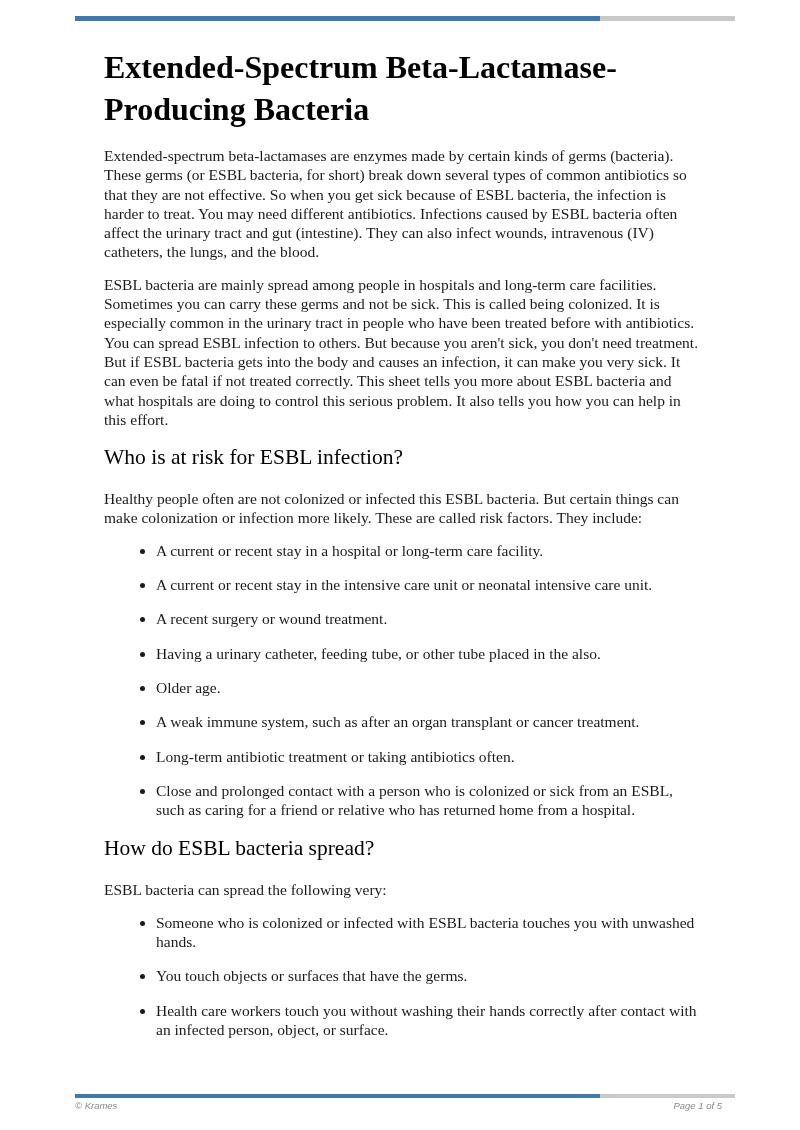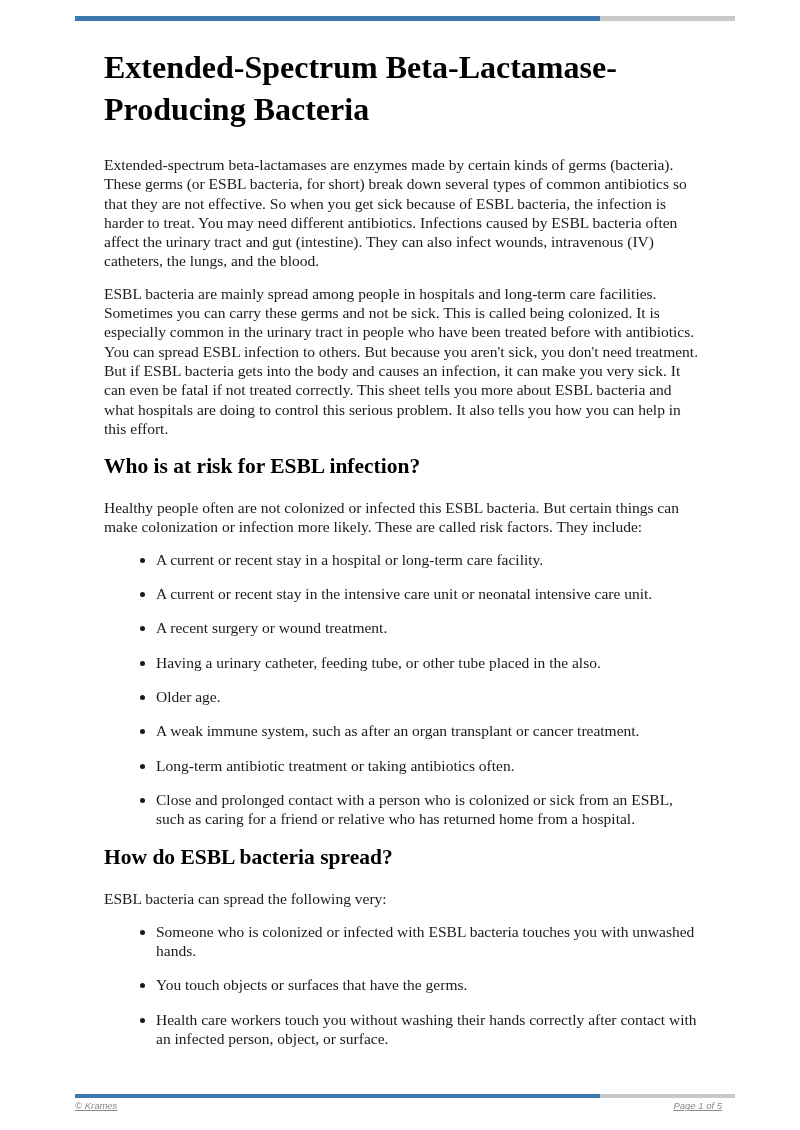--- a/index.html
+++ b/index.html
@@ -23,37 +23,37 @@
   .accent-bar .seg-blue { width: 525px; height: 100%; background: var(--blue, #3d78ae); }
   .accent-bar .seg-gray { flex: 1; height: 100%; background: var(--gray, #c9c9c9); }
 
   .content {
     position: absolute;
     top: 0;
     left: 104px;
     width: 600px;
   }
   h1 {
-    margin: 46px 0 25px 0;
+    margin: 46px 0 16px 0;
     font-size: 32px;
     line-height: 42px;
     font-weight: bold;
     color: #000000;
     letter-spacing: 0;
   }
   p {
     margin: 8px 0 13px 0;
     font-size: 15.5px;
     line-height: 19.3px;
   }
   h2 {
     margin: 14px 0 18px 0;
     font-size: 21.5px;
     line-height: 28px;
-    font-weight: bold;
+    font-weight: normal;
     color: #000000;
   }
   ul {
     margin: 9px 0 13px 0;
     padding-left: 36px;
     list-style: disc outside;
   }
   li {
     margin: 0 0 15px 16px;
     font-size: 15.5px;
@@ -64,21 +64,20 @@
     position: absolute;
     top: 1100px;
     left: 75px;
     width: 647px;
     display: flex;
     justify-content: space-between;
     font-family: "Liberation Sans", "DejaVu Sans", sans-serif;
     font-style: italic;
     font-size: 9.5px;
     color: var(--footer-col, #8a8a8a);
-    text-decoration: underline;
   }
 </style>
 </head>
 <body>
 
 <div class="accent-bar top">
   <div class="seg-blue"></div>
   <div class="seg-gray"></div>
 </div>
 

